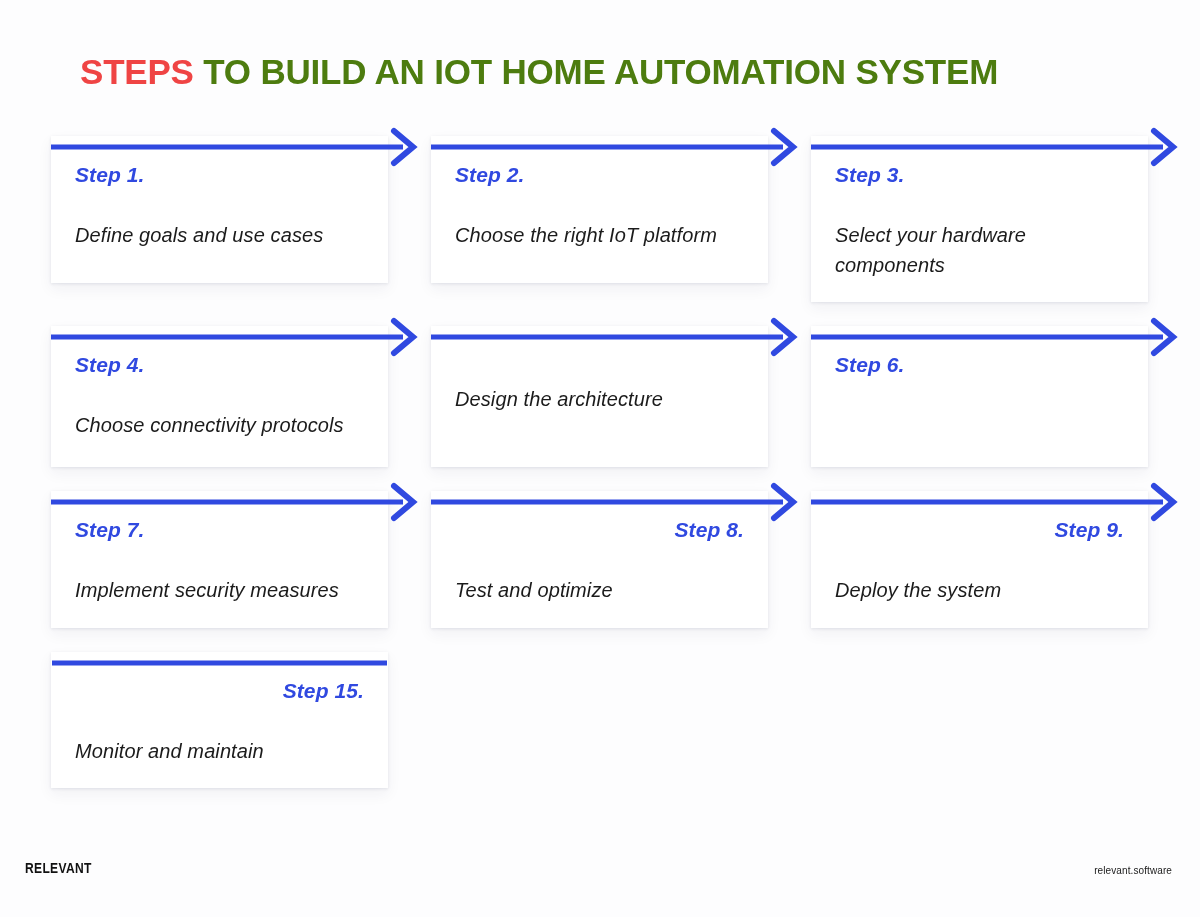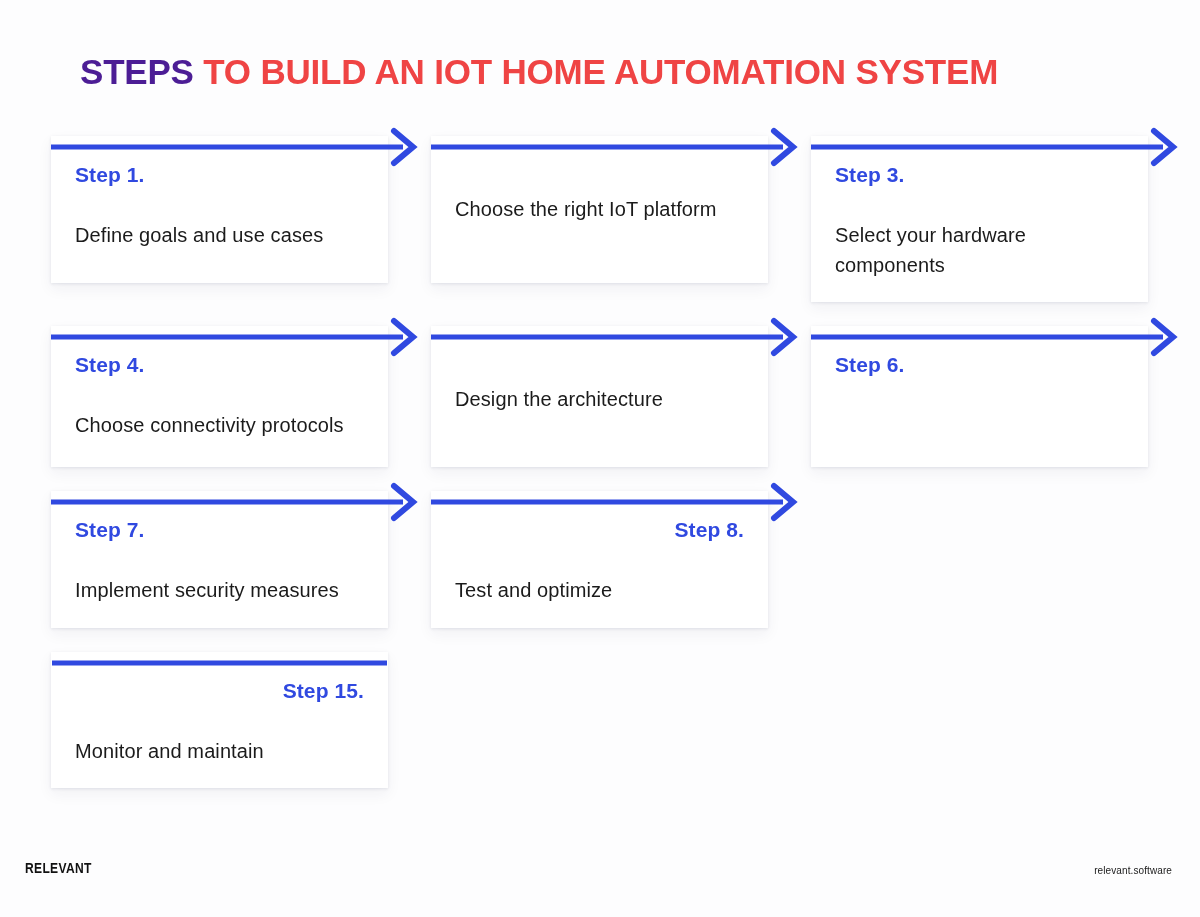--- a/index.html
+++ b/index.html
@@ -21,22 +21,22 @@
   .page-title {
     position: absolute;
     left: 80px;
     top: 50px;
     font-size: 35px;
     font-weight: 700;
     letter-spacing: -0.2px;
     line-height: 44px;
     white-space: nowrap;
   }
-  .title-lead  { color: #4c1d95; text-align: right; }
-  .title-rest  { color: #ef4444; }
+  .title-lead  { color: #ef4444; text-align: right; }
+  .title-rest  { color: #4d7c0f; }
 
   
   .steps-grid {
     position: absolute;
     left: 51px;
     top: 130px;
     width: 1130px;
   }
 
   .step-row {
@@ -53,20 +53,21 @@
 
   
   .step-card {
     background: #ffffff;
     margin-top: 6px;
     padding: 26px 24px 22px 24px;
     box-shadow: 0 1px 3px rgba(30, 35, 80, 0.10),
                 0 6px 14px rgba(30, 35, 80, 0.055);
     position: relative;
     z-index: 1;
+    font-style: italic;
   }
 
   .step-card.h-tall  { min-height: 147px; }
   .step-card.h-mid   { min-height: 141px; }
   .step-card.h-short { min-height: 137px; }
   .step-card.h-last  { min-height: 131px; }
 
   .step-label {
     color: #3049e0;
     font-size: 21px;
@@ -145,20 +146,21 @@
     </div>
 
     <div class="step-cell">
       <div class="arrow">
         <svg width="380" height="34" viewBox="0 0 380 34" aria-hidden="true">
           <line x1="0" y1="17" x2="352" y2="17" stroke="#3049e0" stroke-width="5" stroke-linecap="butt"></line>
           <polyline points="343,1 362,17 343,33" fill="none" stroke="#3049e0" stroke-width="6" stroke-linecap="round" stroke-linejoin="miter"></polyline>
         </svg>
       </div>
       <div class="step-card h-tall">
+        <div class="step-label">Step 2.</div>
         <div class="step-text">Choose the right IoT platform</div>
       </div>
     </div>
 
     <div class="step-cell">
       <div class="arrow">
         <svg width="380" height="34" viewBox="0 0 380 34" aria-hidden="true">
           <line x1="0" y1="17" x2="352" y2="17" stroke="#3049e0" stroke-width="5" stroke-linecap="butt"></line>
           <polyline points="343,1 362,17 343,33" fill="none" stroke="#3049e0" stroke-width="6" stroke-linecap="round" stroke-linejoin="miter"></polyline>
         </svg>
@@ -233,20 +235,32 @@
           <line x1="0" y1="17" x2="352" y2="17" stroke="#3049e0" stroke-width="5" stroke-linecap="butt"></line>
           <polyline points="343,1 362,17 343,33" fill="none" stroke="#3049e0" stroke-width="6" stroke-linecap="round" stroke-linejoin="miter"></polyline>
         </svg>
       </div>
       <div class="step-card h-short spaced">
         <div class="step-label">Step 8.</div>
         <div class="step-text">Test and optimize</div>
       </div>
     </div>
 
+    <div class="step-cell">
+      <div class="arrow">
+        <svg width="380" height="34" viewBox="0 0 380 34" aria-hidden="true">
+          <line x1="0" y1="17" x2="352" y2="17" stroke="#3049e0" stroke-width="5" stroke-linecap="butt"></line>
+          <polyline points="343,1 362,17 343,33" fill="none" stroke="#3049e0" stroke-width="6" stroke-linecap="round" stroke-linejoin="miter"></polyline>
+        </svg>
+      </div>
+      <div class="step-card h-short spaced">
+        <div class="step-label">Step 9.</div>
+        <div class="step-text">Deploy the system</div>
+      </div>
+    </div>
 
   </div>
 
   <div class="step-row">
 
     <div class="step-cell">
       <div class="arrow no-head">
         <svg width="337" height="34" viewBox="0 0 337 34" aria-hidden="true">
           <line x1="1" y1="17" x2="336" y2="17" stroke="#3049e0" stroke-width="5" stroke-linecap="butt"></line>
         </svg>

